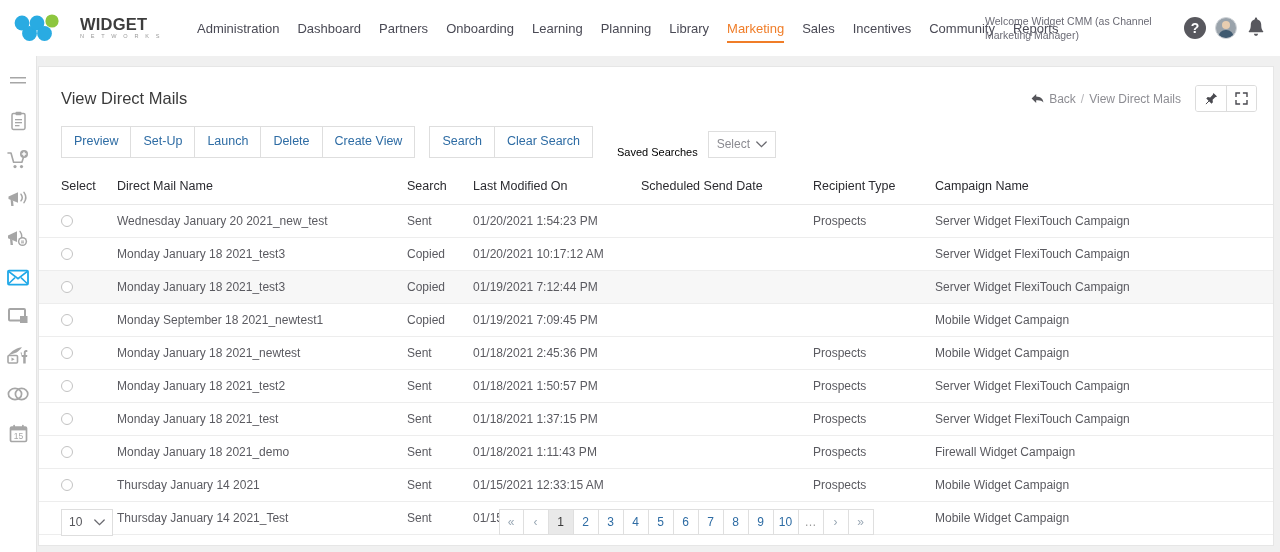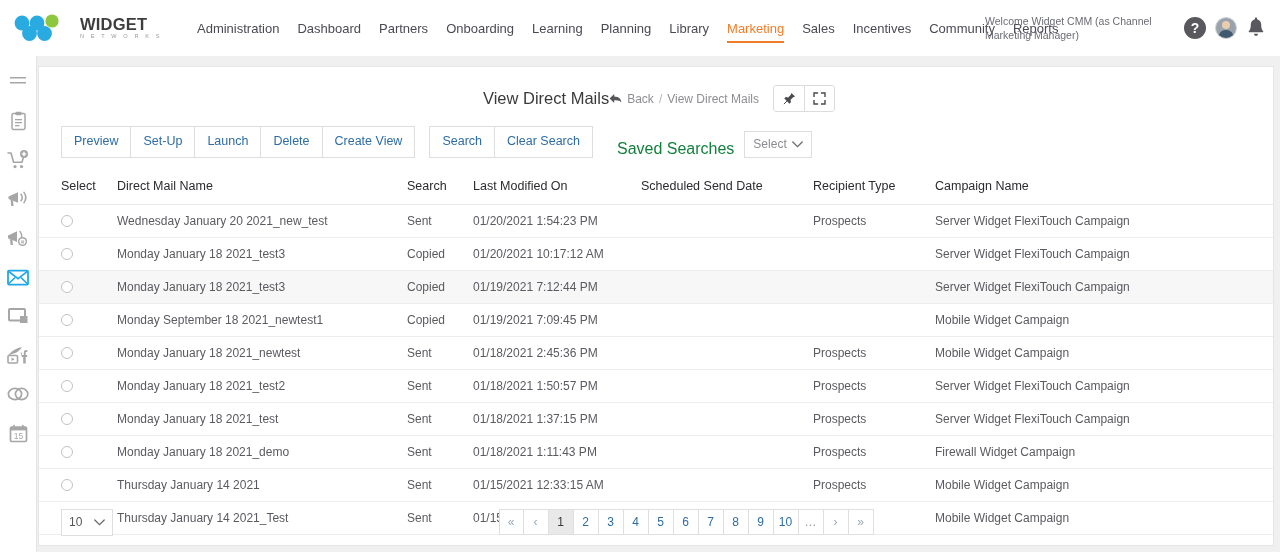--- a/index.html
+++ b/index.html
@@ -79,21 +79,21 @@
   .side-icon.active { color: #1fa8e8; }
 
   
   .card {
     position: absolute; left: 38px; top: 66px;
     width: 1236px; height: 480px;
     background: #ffffff; border: 1px solid #e6e6e6;
   }
 
   .card-head {
-    display: flex; align-items: center; justify-content: center;
+    display: flex; align-items: center; justify-content: space-between;
     padding: 18px 16px 0 22px;
   }
   .page-title { font-size: 16.5px; color: #3a3a3a; font-weight: normal; }
   .head-right { display: flex; align-items: center; gap: 14px; }
   .crumb { font-size: 12px; color: #8d8d93; display: flex; align-items: center; gap: 5px; }
   .crumb .back { color: #8d8d93; cursor: pointer; }
   .crumb .sep { color: #b5b5b9; }
   .crumb .cur { color: #8d8d93; }
   .back-arrow { width: 13px; height: 11px; fill: #55555a; cursor: pointer; }
   .winbtns { display: flex; border: 1px solid #dcdcdc; border-radius: 3px; overflow: hidden; }
@@ -109,21 +109,21 @@
   }
   .btngroup { display: flex; }
   .tbtn {
     font-size: 12.5px; color: #2e6ca4; background: #fff;
     border: 1px solid #dedede; padding: 6px 12px;
     cursor: pointer; white-space: nowrap; line-height: 1.4;
     font-family: "Liberation Sans", sans-serif;
   }
   .btngroup .tbtn + .tbtn { border-left: none; }
   .btngroup:nth-of-type(2) { margin-left: 14px; }
-  .saved-label { font-size: 16px; color: #15803d; margin-left: 24px; margin-right: 10px; }
+  .saved-label { font-size: 11px; color: #000000; margin-left: 24px; margin-right: 10px; }
   .select-box {
     display: flex; align-items: center; justify-content: space-between;
     width: 68px; height: 27px; border: 1px solid #dedede; background: #fff;
     padding: 0 8px; font-size: 12px; color: #8b8b91; cursor: pointer;
   }
   .chev { width: 11px; height: 7px; }
 
   
   .tbl { width: 100%; border-collapse: collapse; margin-top: 12px; table-layout: fixed; }
   .tbl th {

